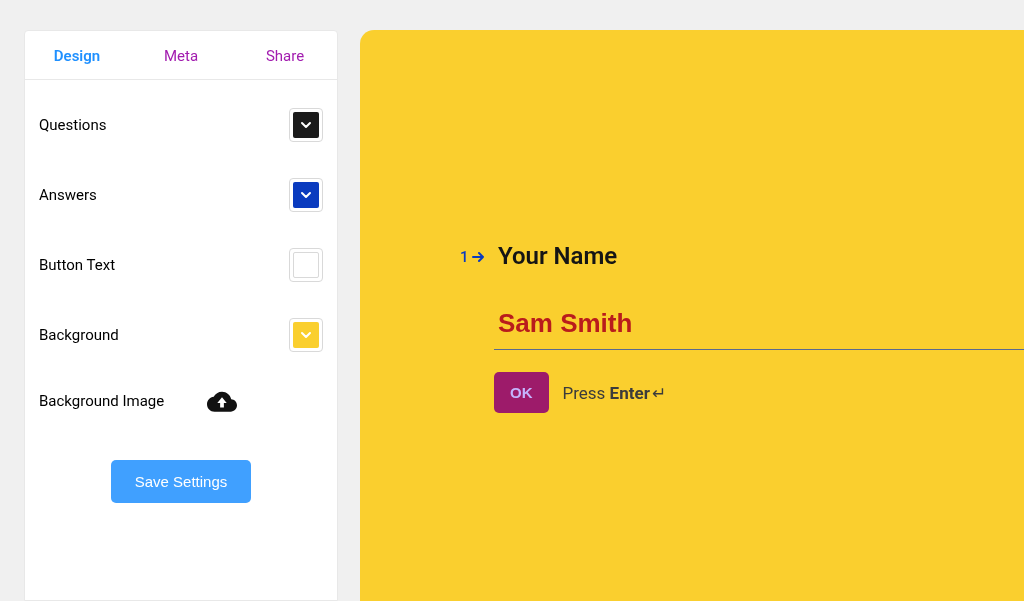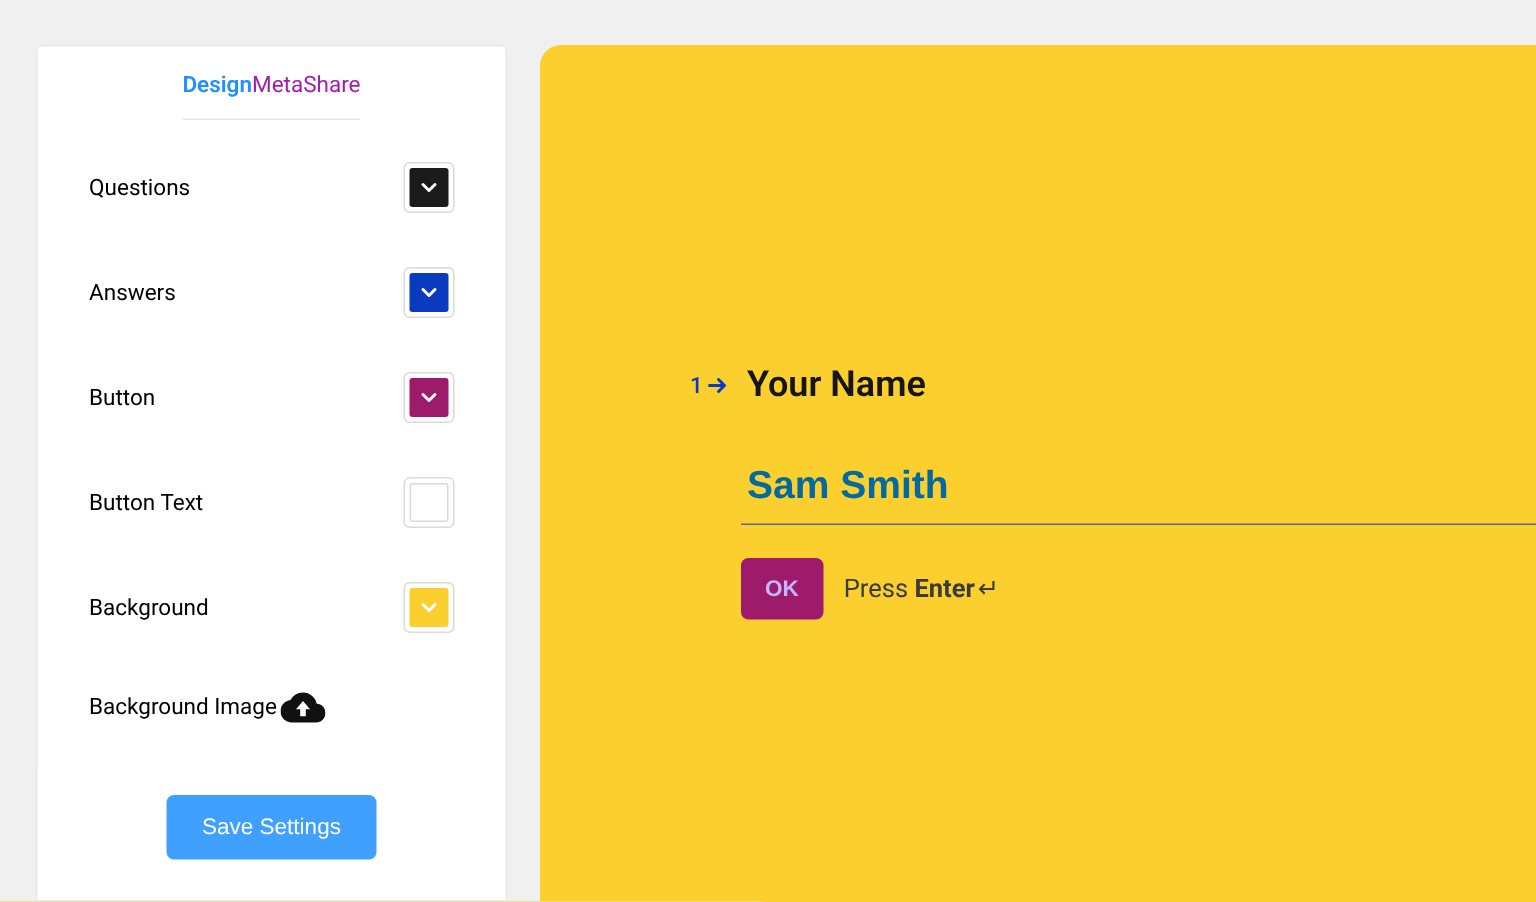--- a/index.html
+++ b/index.html
@@ -17,21 +17,20 @@
     height: 100%;
   }
   .sidebar {
     width: 314px;
     background: #fff;
     border: 1px solid #e8e8e8;
     border-top-left-radius: 4px;
     border-top-right-radius: 4px;
     display: flex;
     flex-direction: column;
-    align-items: center;
   }
   .tabs {
     display: flex;
     border-bottom: 1px solid #e8e8e8;
   }
   .tab {
     flex: 1;
     text-align: center;
     padding: 16px 0 14px;
     font-size: 15px;
@@ -138,21 +137,21 @@
     margin-left: 34px;
     margin-top: 34px;
     width: 560px;
     max-width: calc(100% - 34px);
     border: none;
     border-bottom: 1px solid #5a6a8f;
     background: transparent;
     padding: 4px 4px 10px 4px;
     font-size: 26px;
     font-weight: 600;
-    color: #0369a1;
+    color: #b91c1c;
     outline: none;
   }
   .answer-input::placeholder { color: rgba(10,59,191,0.55); }
   .action-row {
     margin-left: 34px;
     margin-top: 22px;
     display: flex;
     align-items: center;
     gap: 14px;
   }
@@ -201,30 +200,20 @@
         <span class="opt-label">Answers</span>
         <button class="color-btn">
           <span class="swatch" style="background:#0a3bbf;">
             <svg viewBox="0 0 12 12" fill="none">
                 <path d="M2 4l4 4 4-4" stroke="#ffffff" stroke-width="2" stroke-linecap="round" stroke-linejoin="round"></path>
               </svg>
           </span>
         </button>
       </div>
 
-      <div class="opt-row">
-        <span class="opt-label">Button</span>
-        <button class="color-btn">
-          <span class="swatch" style="background:#9d1b6a;">
-            <svg viewBox="0 0 12 12" fill="none">
-                <path d="M2 4l4 4 4-4" stroke="#ffffff" stroke-width="2" stroke-linecap="round" stroke-linejoin="round"></path>
-              </svg>
-          </span>
-        </button>
-      </div>
 
       <div class="opt-row">
         <span class="opt-label">Button Text</span>
         <button class="color-btn">
           <span class="swatch" style="background:#ffffff;border:1px solid #d9d9d9;"></span>
         </button>
       </div>
 
       <div class="opt-row">
         <span class="opt-label">Background</span>

